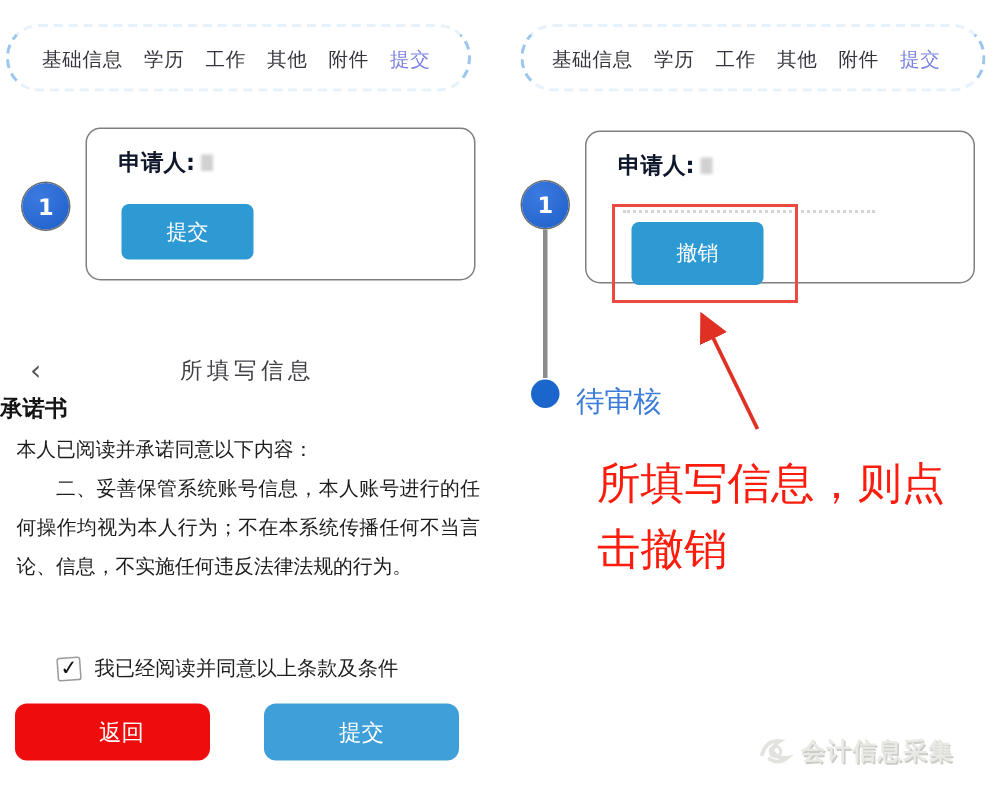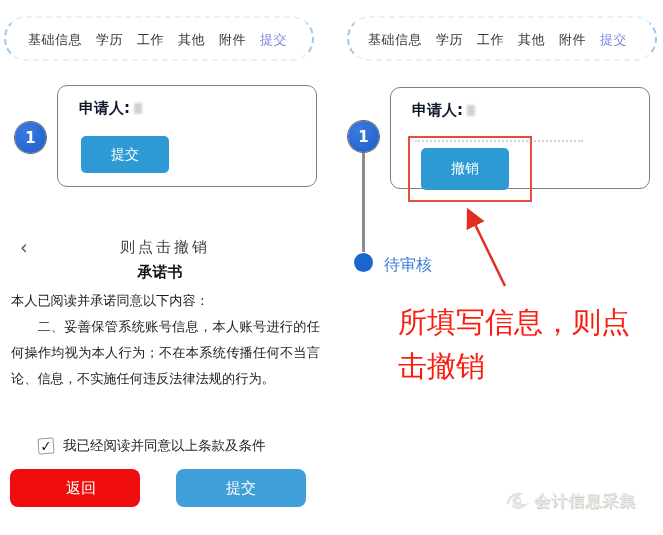--- a/index.html
+++ b/index.html
@@ -38,26 +38,26 @@
   
   .step-circle {
     position: absolute; width: 31px; height: 31px; border-radius: 50%;
     background: radial-gradient(circle at 35% 30%, #3b7ae0, #1d5fc8);
     box-shadow: 0 0 0 1px #6b6b6b;
     display: flex; align-items: center; justify-content: center;
     color: #fff; font-size: 15px; font-weight: bold;
   }
   .timeline-line { position: absolute; width: 2.5px; background: #8c8c8c; }
   .status-dot { position: absolute; width: 19px; height: 19px; border-radius: 50%; background: #1b66cc; }
-  .status-label { position: absolute; font-size: 16px; color: #3c7cd8; }
+  .status-label { position: absolute; font-size: 19px; color: #3c7cd8; }
   
   .nav-back { position: absolute; left: 20px; top: 236px; font-size: 19px; color: #5a5a5a; }
   .nav-title { position: absolute; left: 0; top: 238px; width: 330px; text-align: center;
                font-size: 15px; color: #3f3f46; letter-spacing: 3px; }
-  .commit-title { position: absolute; left: 0; top: 263px; width: 320px; text-align: center;
+  .commit-title { position: absolute; left: 0; top: 263px; width: 320px; 
                   font-size: 15px; font-weight: bold; color: #141414; }
   .commit-body { position: absolute; left: 11px; top: 288px; width: 309px;
                  font-size: 13.2px; line-height: 26px; color: #1c1c1c; text-align: justify; }
   .commit-body p.indent { text-indent: 2em; }
   .agree-row { position: absolute; left: 38px; top: 437px; display: flex; align-items: center; gap: 9px; }
   .checkbox {
     width: 16px; height: 16px; border: 1.5px solid #9a9a9a; border-radius: 2px;
     display: flex; align-items: center; justify-content: center;
     font-size: 14px; color: #111; transform: rotate(-4deg); background: #fff;
   }
@@ -92,21 +92,21 @@
   <div class="app-card" style="left:57px; top:85px;">
     <div class="applicant-row">
       <span>申请人:</span><span class="redacted-name"></span>
     </div>
     <button class="btn btn-card-blue" style="left:23px; top:50px; width:88px; height:37px;">提交</button>
   </div>
 
   <div class="step-circle" style="left:15px; top:122px;">1</div>
 
   <div class="nav-back">‹</div>
-  <div class="nav-title">则点击撤销</div>
+  <div class="nav-title">所填写信息</div>
 
   <div class="commit-title">承诺书</div>
 
   <div class="commit-body">
     <p>本人已阅读并承诺同意以下内容：</p>
     <p class="indent">二、妥善保管系统账号信息，本人账号进行的任何操作均视为本人行为；不在本系统传播任何不当言论、信息，不实施任何违反法律法规的行为。</p>
   </div>
 
   <div class="agree-row">
     <span class="checkbox">✓</span>

